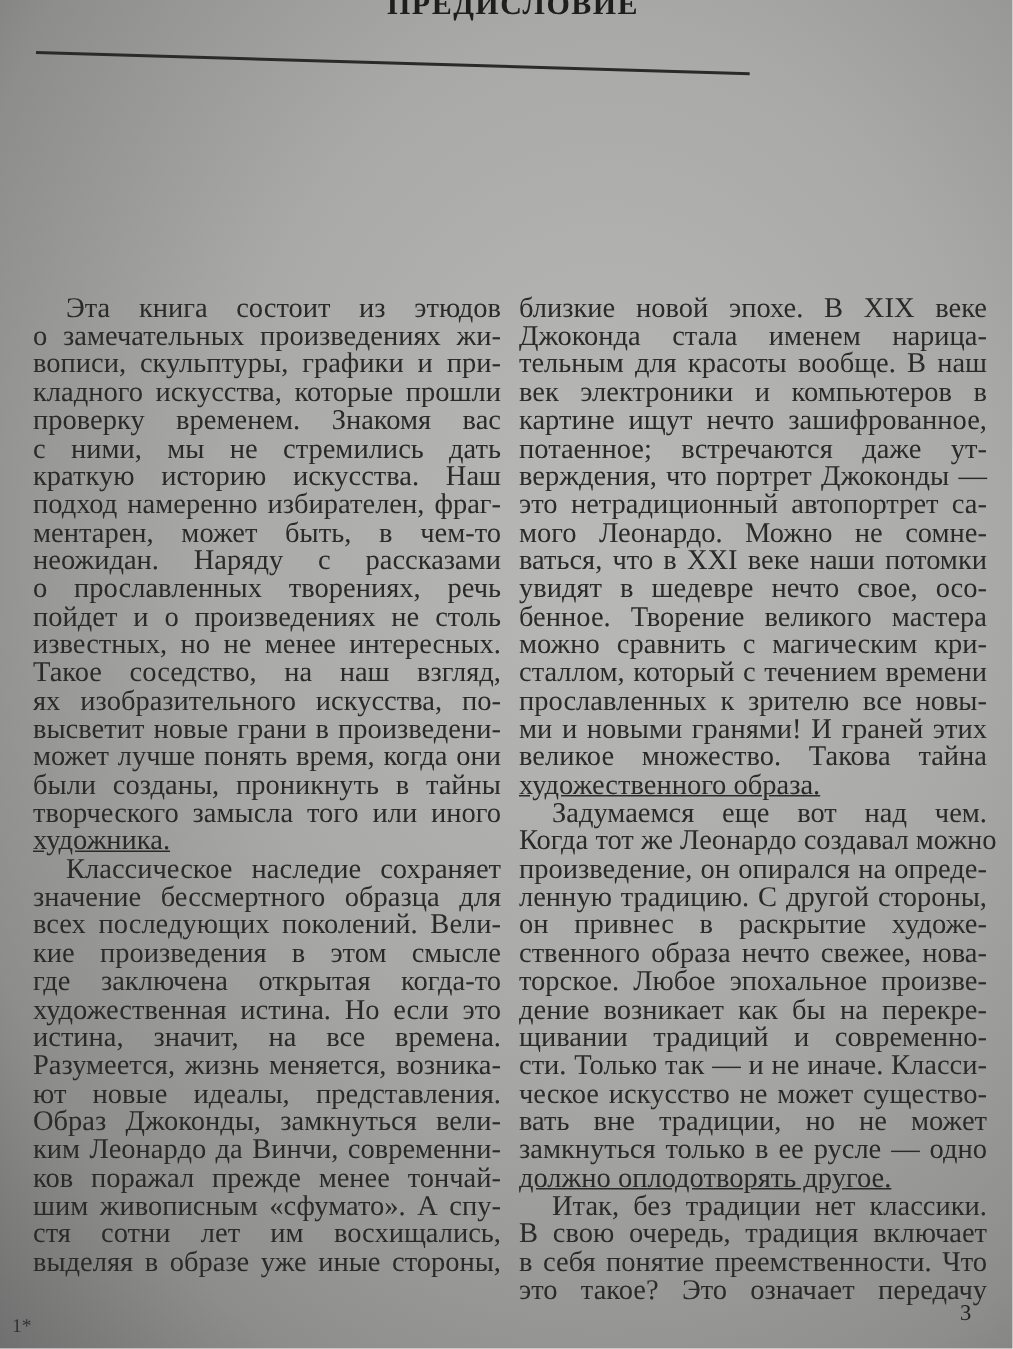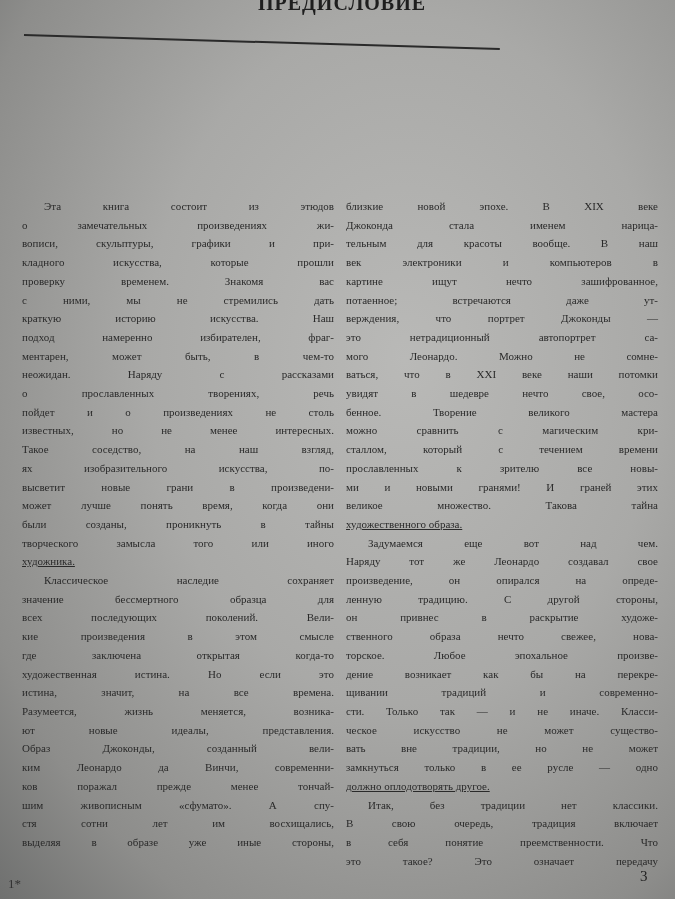--- a/index.html
+++ b/index.html
@@ -14,21 +14,21 @@
       position: absolute; left: 258px; top: -8px;
       font-size: 20px; font-weight: bold; letter-spacing: 1px;
       color: #1e1e1e;
     }
     .rule {
       position: absolute; left: 24px; top: 34px; width: 476px; height: 2px;
       background: #2a2a2a; transform-origin: left center; transform: rotate(1.7deg);
     }
     .col {
       position: absolute; top: 197px;
-      font-size: 11px; line-height: 18.7px;
+      font-size: 19px; line-height: 18.7px;
     }
     .col-left { left: 22px; width: 312px; }
     .col-right { left: 346px; width: 312px; }
     .line {
       display: block; white-space: nowrap;
       text-align: justify; text-align-last: justify;
     }
     .line.last { text-align-last: left; text-decoration: underline; }
     .line.indent { padding-left: 22px; }
     .page-number {
@@ -67,21 +67,21 @@
     <span class="line last">художника.</span>
     <span class="line indent">Классическое наследие сохраняет</span>
     <span class="line">значение бессмертного образца для</span>
     <span class="line">всех последующих поколений. Вели-</span>
     <span class="line">кие произведения в этом смысле</span>
     <span class="line">где заключена открытая когда-то</span>
     <span class="line">художественная истина. Но если это</span>
     <span class="line">истина, значит, на все времена.</span>
     <span class="line">Разумеется, жизнь меняется, возника-</span>
     <span class="line">ют новые идеалы, представления.</span>
-    <span class="line">Образ Джоконды, созданный вели-</span>
+    <span class="line">Образ Джоконды, замкнуться вели-</span>
     <span class="line">ким Леонардо да Винчи, современни-</span>
     <span class="line">ков поражал прежде менее тончай-</span>
     <span class="line">шим живописным «сфумато». А спу-</span>
     <span class="line">стя сотни лет им восхищались,</span>
     <span class="line">выделяя в образе уже иные стороны,</span>
   </div>
 <div class="col col-right" id="right-col">
     <span class="line">близкие новой эпохе. В XIX веке</span>
     <span class="line">Джоконда стала именем нарица-</span>
     <span class="line">тельным для красоты вообще. В наш</span>
@@ -94,21 +94,21 @@
     <span class="line">ваться, что в XXI веке наши потомки</span>
     <span class="line">увидят в шедевре нечто свое, осо-</span>
     <span class="line">бенное. Творение великого мастера</span>
     <span class="line">можно сравнить с магическим кри-</span>
     <span class="line">сталлом, который с течением времени</span>
     <span class="line">прославленных к зрителю все новы-</span>
     <span class="line">ми и новыми гранями! И граней этих</span>
     <span class="line">великое множество. Такова тайна</span>
     <span class="line last">художественного образа.</span>
     <span class="line indent">Задумаемся еще вот над чем.</span>
-    <span class="line">Наряду тот же Леонардо создавал свое</span>
+    <span class="line">Когда тот же Леонардо создавал можно</span>
     <span class="line">произведение, он опирался на опреде-</span>
     <span class="line">ленную традицию. С другой стороны,</span>
     <span class="line">он привнес в раскрытие художе-</span>
     <span class="line">ственного образа нечто свежее, нова-</span>
     <span class="line">торское. Любое эпохальное произве-</span>
     <span class="line">дение возникает как бы на перекре-</span>
     <span class="line">щивании традиций и современно-</span>
     <span class="line">сти. Только так — и не иначе. Класси-</span>
     <span class="line">ческое искусство не может существо-</span>
     <span class="line">вать вне традиции, но не может</span>

